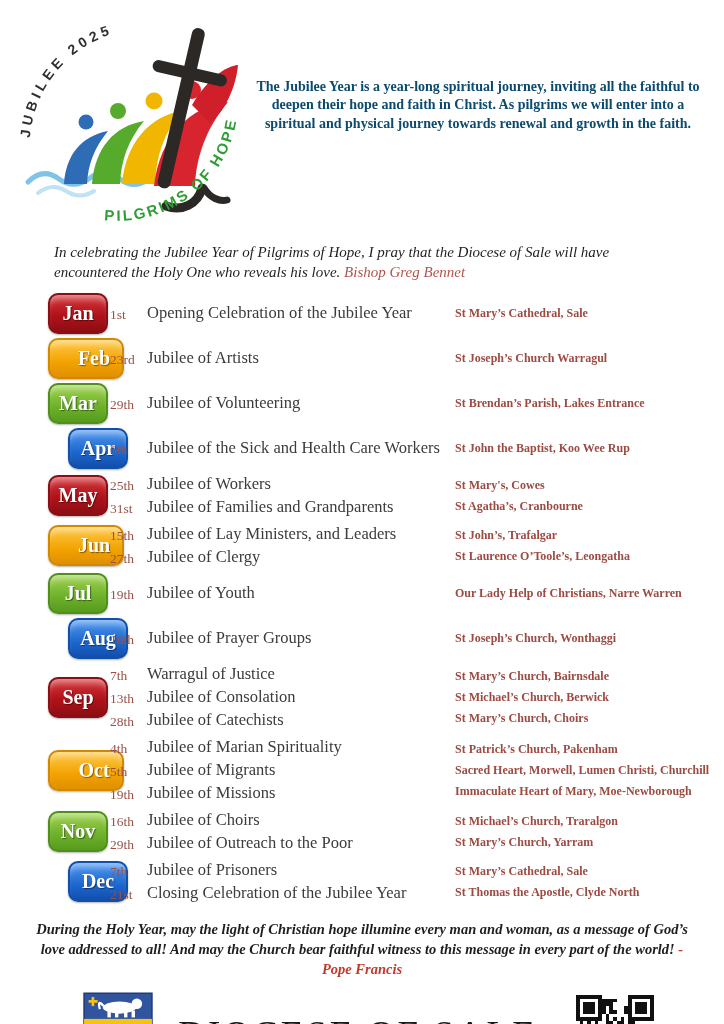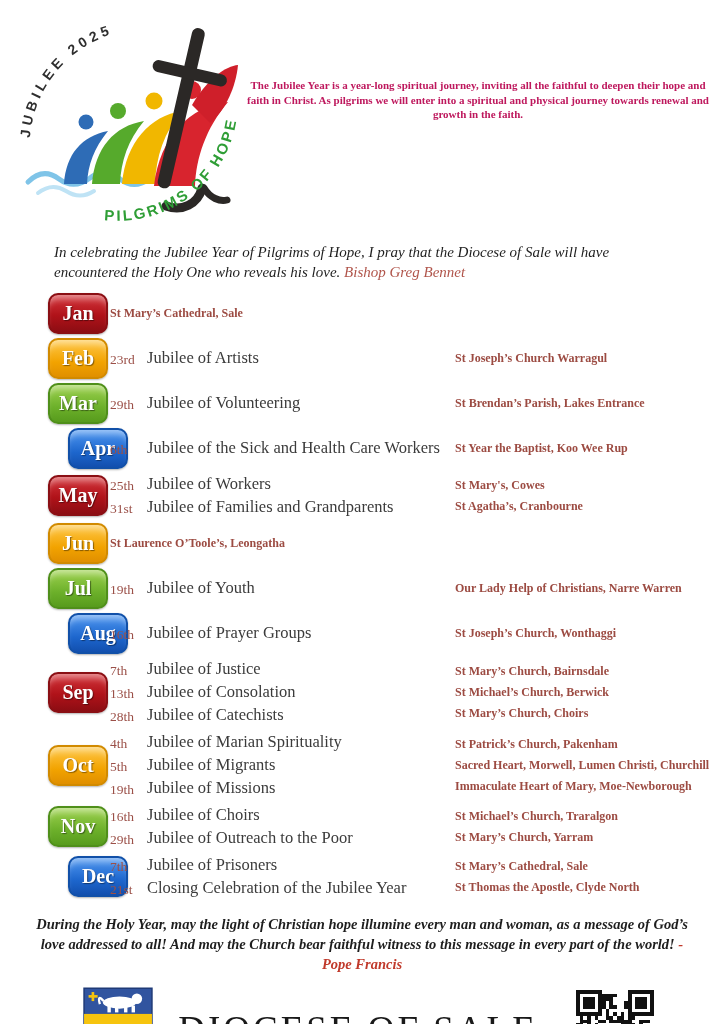--- a/index.html
+++ b/index.html
@@ -6,39 +6,39 @@
   body{
     width:724px;height:1024px;background:#ffffff;overflow:hidden;
     font-family:"Liberation Serif", serif;color:#222;position:relative;
   }
   
   .header{display:flex;padding:10px 10px 0 14px;}
   .logo-box{width:228px;height:216px;flex:none;position:relative;}
   .header-text{flex:1;padding-top:48px;text-align:center;}
   .main-title{font-size:28px;letter-spacing:5px;color:#1e1e1e;line-height:1.28;font-weight:400;}
   .intro{
-    margin:20px auto 0;width:462px;font-size:11px;font-weight:bold;color:#be185d;
+    margin:20px auto 0;width:462px;font-size:14px;font-weight:bold;color:#0c4a6e;
     line-height:1.32;text-align:center;
   }
   
   .bishop-quote{
     margin:16px 48px 0 54px;font-style:italic;font-size:15px;color:#1f1f1f;line-height:1.35;
   }
   .bishop-attr{color:#b0544a;}
   
   .calendar{margin-top:10px;}
   .month-row{display:flex;align-items:center;padding-left:48px;margin-bottom:4px;min-height:41px;}
   .badge-col{width:62px;flex:none;}
   .badge{
     width:56px;height:37px;border-radius:10px;display:flex;align-items:center;justify-content:center;
     font-weight:bold;font-size:20px;color:#fff;text-shadow:1px 1px 1px rgba(0,0,0,.45);
     box-shadow:inset 0 8px 6px -4px rgba(255,255,255,.45), 0 1px 2px rgba(0,0,0,.3);
   }
   .badge.red{background:linear-gradient(180deg,#d4373d 0%,#b01219 55%,#8c0d13 100%);border:2px solid #8a0f14;}
-  .badge.orange{background:linear-gradient(180deg,#ffc84a 0%,#f2a300 60%,#e08f00 100%);border:2px solid #d18a00;}
+  .badge.orange{background:linear-gradient(180deg,#ffc84a 0%,#f2a300 60%,#e08f00 100%);border:2px solid #d18a00;padding-left:16px;}
   .badge.green{background:linear-gradient(180deg,#9ed24f 0%,#6cb02a 60%,#579b1d 100%);border:2px solid #4f8f1a;}
   .badge.blue{background:linear-gradient(180deg,#4f97f0 0%,#1d66cd 60%,#124fae 100%);border:2px solid #1150a8;margin-left:20px;}
   .events-col{width:345px;flex:none;}
   .event-line{display:flex;line-height:21px;}
   .date{width:37px;flex:none;font-size:13.5px;color:#9b5048;padding-top:2px;}
   .title{font-size:16.5px;color:#3b3b3b;white-space:nowrap;}
   .loc-col{flex:1;}
   .loc{font-size:12px;font-weight:bold;color:#9c4b42;line-height:21px;white-space:nowrap;}
   
   .pope-quote{
@@ -101,20 +101,26 @@
 <div class="bishop-quote">
   <span>In celebrating the Jubilee Year of Pilgrims of Hope, I pray that the Diocese of Sale will have encountered the Holy One who reveals his love.</span>
   <span class="bishop-attr">Bishop Greg Bennet</span>
 </div>
 
 <div class="calendar">
     <div class="month-row">
       <div class="badge-col">
         <div class="badge red">Jan</div>
       </div>
+      <div class="events-col">
+        <div class="event-line">
+          <span class="date">1st</span>
+          <span class="title">Opening Celebration of the Jubilee Year</span>
+        </div>
+      </div>
       <div class="loc-col">
         <div class="loc">St Mary’s Cathedral, Sale</div>
       </div>
     </div>
     <div class="month-row">
       <div class="badge-col">
         <div class="badge orange">Feb</div>
       </div>
       <div class="events-col">
         <div class="event-line">
@@ -144,21 +150,21 @@
       <div class="badge-col">
         <div class="badge blue">Apr</div>
       </div>
       <div class="events-col">
         <div class="event-line">
           <span class="date">6th</span>
           <span class="title">Jubilee of the Sick and Health Care Workers</span>
         </div>
       </div>
       <div class="loc-col">
-        <div class="loc">St Year the Baptist, Koo Wee Rup</div>
+        <div class="loc">St John the Baptist, Koo Wee Rup</div>
       </div>
     </div>
     <div class="month-row">
       <div class="badge-col">
         <div class="badge red">May</div>
       </div>
       <div class="events-col">
         <div class="event-line">
           <span class="date">25th</span>
           <span class="title">Jubilee of Workers</span>
@@ -170,21 +176,32 @@
       </div>
       <div class="loc-col">
         <div class="loc">St Mary's, Cowes</div>
         <div class="loc">St Agatha’s, Cranbourne</div>
       </div>
     </div>
     <div class="month-row">
       <div class="badge-col">
         <div class="badge orange">Jun</div>
       </div>
-      <div class="loc-col">
+      <div class="events-col">
+        <div class="event-line">
+          <span class="date">15th</span>
+          <span class="title">Jubilee of Lay Ministers, and Leaders</span>
+        </div>
+        <div class="event-line">
+          <span class="date">27th</span>
+          <span class="title">Jubilee of Clergy</span>
+        </div>
+      </div>
+      <div class="loc-col">
+        <div class="loc">St John’s, Trafalgar</div>
         <div class="loc">St Laurence O’Toole’s, Leongatha</div>
       </div>
     </div>
     <div class="month-row">
       <div class="badge-col">
         <div class="badge green">Jul</div>
       </div>
       <div class="events-col">
         <div class="event-line">
           <span class="date">19th</span>
@@ -209,21 +226,21 @@
         <div class="loc">St Joseph’s Church, Wonthaggi</div>
       </div>
     </div>
     <div class="month-row">
       <div class="badge-col">
         <div class="badge red">Sep</div>
       </div>
       <div class="events-col">
         <div class="event-line">
           <span class="date">7th</span>
-          <span class="title">Jubilee of Justice</span>
+          <span class="title">Warragul of Justice</span>
         </div>
         <div class="event-line">
           <span class="date">13th</span>
           <span class="title">Jubilee of Consolation</span>
         </div>
         <div class="event-line">
           <span class="date">28th</span>
           <span class="title">Jubilee of Catechists</span>
         </div>
       </div>

